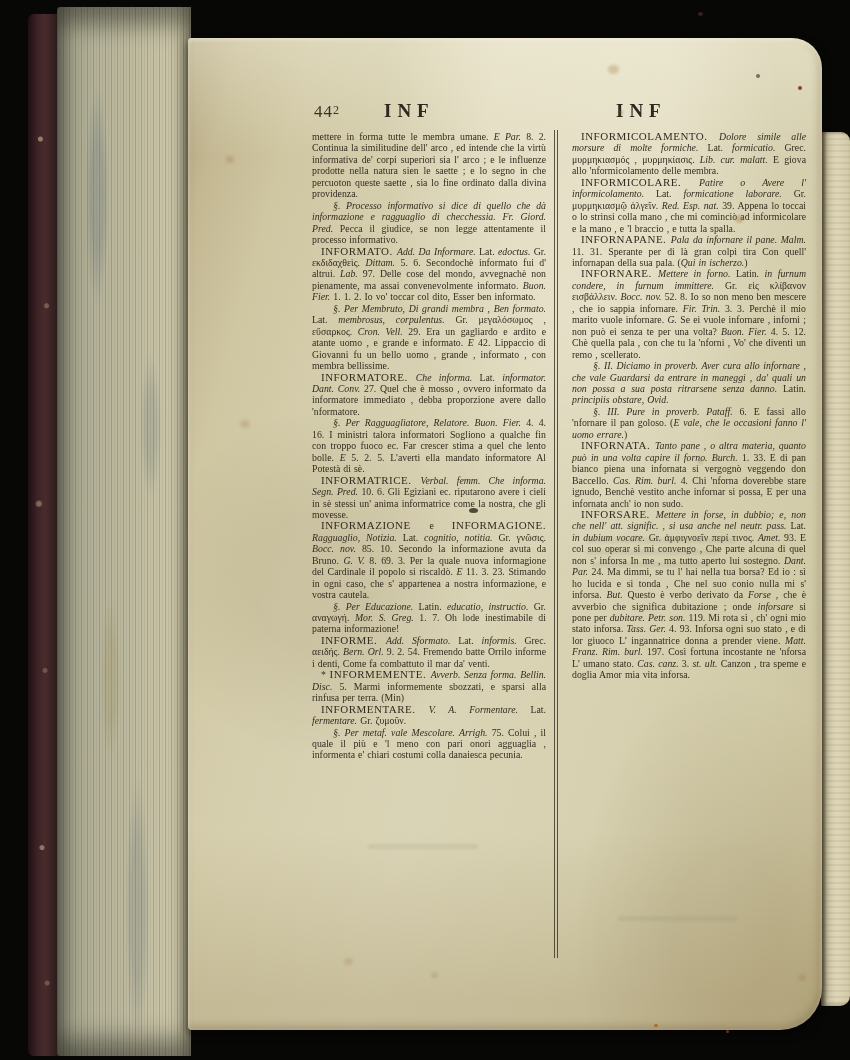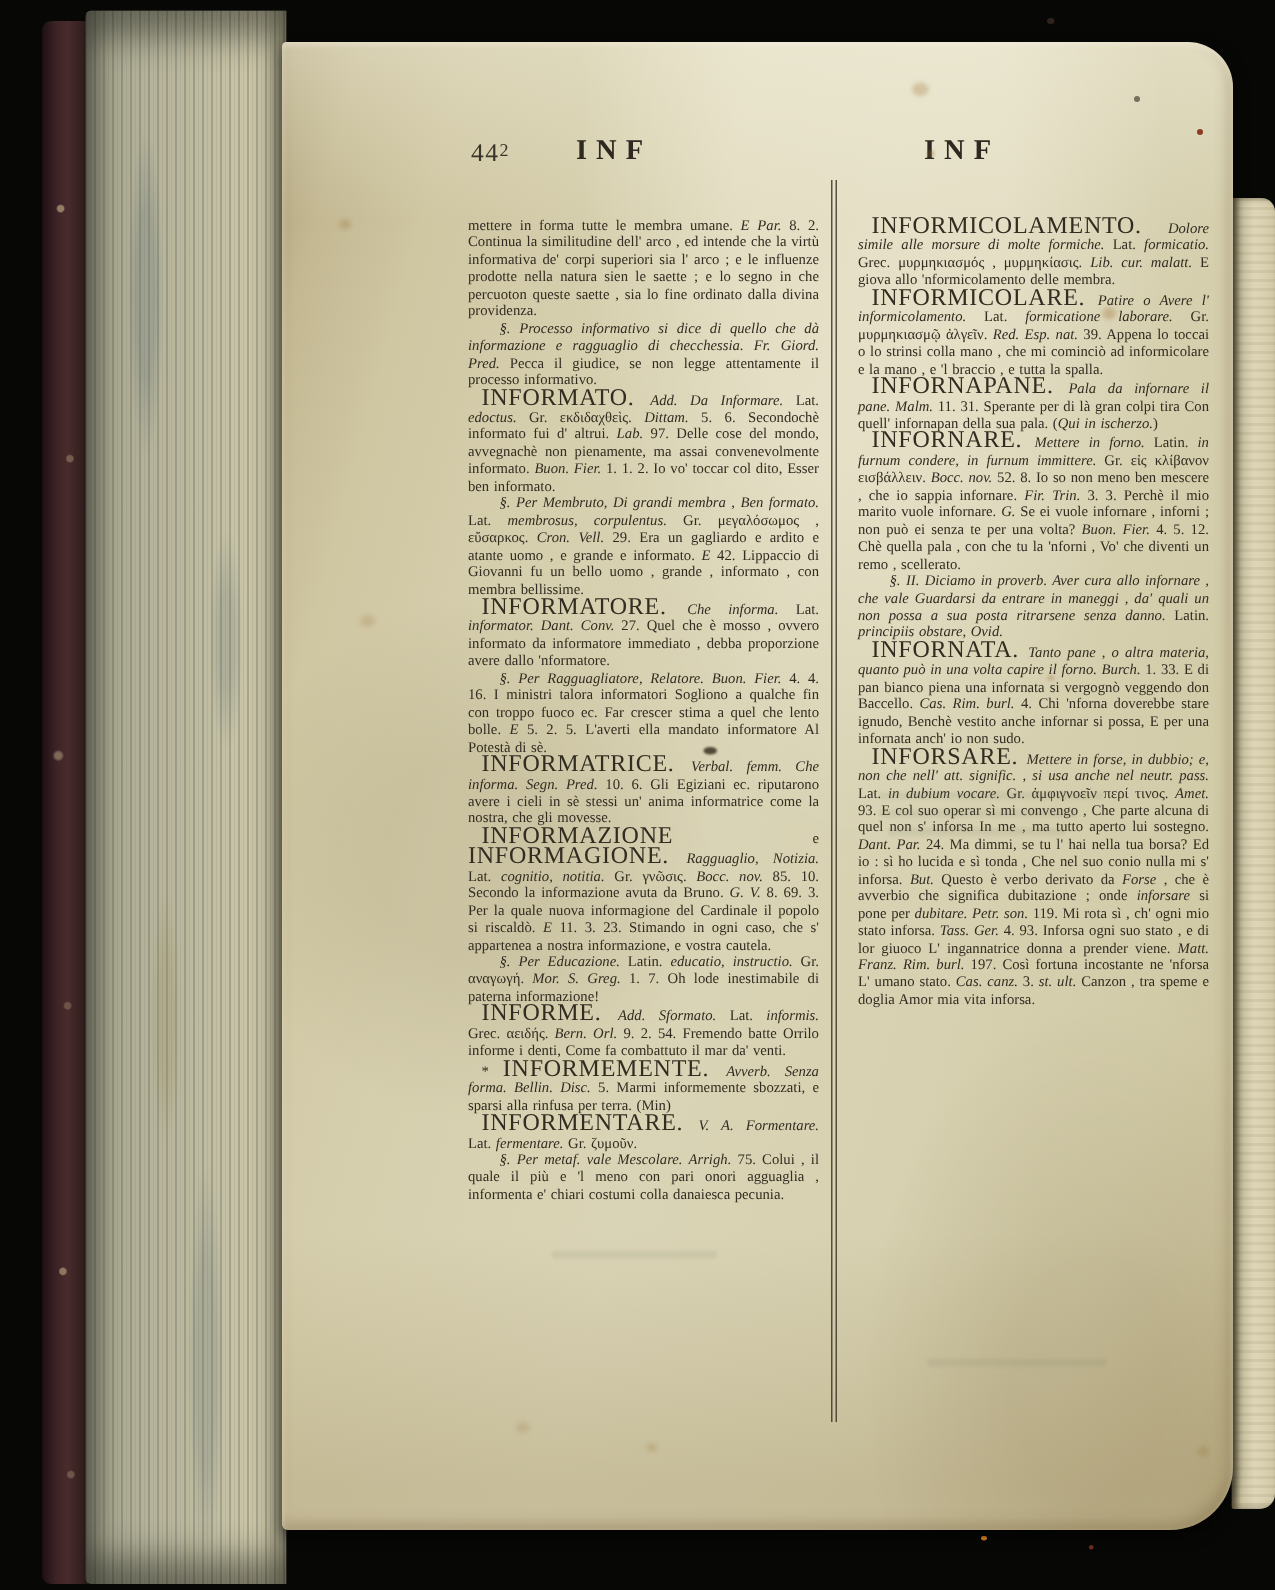--- a/index.html
+++ b/index.html
@@ -32,21 +32,21 @@
     box-shadow:inset 0 18px 22px rgba(20,22,18,.45), inset 0 -18px 22px rgba(20,22,18,.45);
   }
   .leaf-stack .fleck{position:absolute;inset:0;
     background:
       radial-gradient(ellipse at 30% 18%, rgba(90,105,110,.25) 0 6px, transparent 12px),
       radial-gradient(ellipse at 70% 40%, rgba(90,105,110,.2) 0 5px, transparent 11px),
       radial-gradient(ellipse at 40% 64%, rgba(150,140,90,.25) 0 5px, transparent 10px),
       radial-gradient(ellipse at 60% 86%, rgba(90,105,110,.22) 0 6px, transparent 12px);
   }
   .page{
-    position:absolute;left:188px;top:28px;width:634px;height:992px;
+    position:absolute;left:188px;top:38px;width:634px;height:992px;
     background:
       linear-gradient(180deg, rgba(234,230,206,.55) 0%, rgba(0,0,0,0) 12%, rgba(0,0,0,0) 80%, rgba(150,130,85,.28) 97%),
       linear-gradient(105deg,#ac9f78 0%,#c3b892 6%,#cfc6a2 14%,#d6cfae 28%,#dad4b6 48%,#d7d1b1 68%,#d2cba8 84%,#c9c09a 95%,#bfb58d 100%);
     border-radius:3px 30px 42px 4px;
     box-shadow:inset 0 2px 4px rgba(255,252,235,.5), inset -3px -4px 9px rgba(110,90,55,.35), 0 4px 10px rgba(0,0,0,.6);
   }
   .page .grain{position:absolute;inset:0;border-radius:inherit;
     background:
       radial-gradient(ellipse at 62% 8%, rgba(255,252,238,.3) 0 90px, transparent 200px),
       radial-gradient(ellipse at 20% 55%, rgba(120,105,65,.12) 0 60px, transparent 160px),
@@ -65,33 +65,33 @@
   .ghost{position:absolute;background:rgba(115,125,95,.12);filter:blur(1px);border-radius:2px;pointer-events:none;}
   
   .folio{position:absolute;top:64px;left:126px;font-size:17px;color:#39332a;letter-spacing:1px;}
   .folio .sup{font-size:12px;vertical-align:3px;letter-spacing:0;}
   .rhead{position:absolute;top:62px;font-size:19px;font-weight:bold;letter-spacing:6px;color:#2e2920;}
   .rhead.left{left:196px;}
   .rhead.right{left:428px;}
   .col{
     position:absolute;top:93px;width:234px;
     font-size:9.8px;line-height:11.45px;color:#322c21;
-    text-align:justify;word-spacing:.6px;margin-top:24px;
+    text-align:justify;word-spacing:.6px;
   }
   .col.left{left:124px;}
   .col.right{left:384px;}
   .rule{
     position:absolute;left:366px;top:92px;height:828px;width:2px;
     border-left:1px solid rgba(52,46,34,.8);border-right:1px solid rgba(52,46,34,.8);
   }
   p.para{margin:0;}
   p.ind-entry{text-indent:9px;}
   p.ind-section{text-indent:21px;}
   .seg-i{font-style:italic;}
-  .seg-sc{letter-spacing:.5px;font-size:16px;}
+  .seg-sc{letter-spacing:.5px;font-size:11px;}
   .blot{position:absolute;background:rgba(48,38,24,.8);border-radius:50%;filter:blur(.6px);}
 </style>
 </head>
 <body>
 
 <div class="spine">
     <div class="mottle"></div>
   </div>
 
 <div class="leaf-stack">
@@ -123,20 +123,21 @@
       <p class="para ind-entry"><span class="seg-r">* </span><span class="seg-sc">INFORMEMENTE. </span><span class="seg-i">Avverb. Senza forma. Bellin. Disc. </span><span class="seg-r">5. Marmi informemente sbozzati, e sparsi alla rinfusa per terra. (Min)</span></p>
       <p class="para ind-entry"><span class="seg-sc">INFORMENTARE. </span><span class="seg-i">V. A. Formentare. </span><span class="seg-r">Lat. </span><span class="seg-i">fermentare. </span><span class="seg-r">Gr. ζυμοῦν.</span></p>
       <p class="para ind-section"><span class="seg-i">§. Per metaf. vale Mescolare. Arrigh. </span><span class="seg-r">75. Colui , il quale il più e 'l meno con pari onori agguaglia , informenta e' chiari costumi colla danaiesca pecunia.</span></p>
     </div>
   <div class="col right">
       <p class="para ind-entry"><span class="seg-sc">INFORMICOLAMENTO. </span><span class="seg-i">Dolore simile alle morsure di molte formiche. </span><span class="seg-r">Lat. </span><span class="seg-i">formicatio. </span><span class="seg-r">Grec. μυρμηκιασμός , μυρμηκίασις. </span><span class="seg-i">Lib. cur. malatt. </span><span class="seg-r">E giova allo 'nformicolamento delle membra.</span></p>
       <p class="para ind-entry"><span class="seg-sc">INFORMICOLARE. </span><span class="seg-i">Patire o Avere l' informicolamento. </span><span class="seg-r">Lat. </span><span class="seg-i">formicatione laborare. </span><span class="seg-r">Gr. μυρμηκιασμῷ ἀλγεῖν. </span><span class="seg-i">Red. Esp. nat. </span><span class="seg-r">39. Appena lo toccai o lo strinsi colla mano , che mi cominciò ad informicolare e la mano , e 'l braccio , e tutta la spalla.</span></p>
       <p class="para ind-entry"><span class="seg-sc">INFORNAPANE. </span><span class="seg-i">Pala da infornare il pane. Malm. </span><span class="seg-r">11. 31. Sperante per di là gran colpi tira Con quell' infornapan della sua pala. (</span><span class="seg-i">Qui in ischerzo.</span><span class="seg-r">)</span></p>
       <p class="para ind-entry"><span class="seg-sc">INFORNARE. </span><span class="seg-i">Mettere in forno. </span><span class="seg-r">Latin. </span><span class="seg-i">in furnum condere, in furnum immittere. </span><span class="seg-r">Gr. εἰς κλίβανον εισβάλλειν. </span><span class="seg-i">Bocc. nov. </span><span class="seg-r">52. 8. Io so non meno ben mescere , che io sappia infornare. </span><span class="seg-i">Fir. Trin. </span><span class="seg-r">3. 3. Perchè il mio marito vuole infornare. </span><span class="seg-i">G. </span><span class="seg-r">Se ei vuole infornare , inforni ; non può ei senza te per una volta? </span><span class="seg-i">Buon. Fier. </span><span class="seg-r">4. 5. 12. Chè quella pala , con che tu la 'nforni , Vo' che diventi un remo , scellerato.</span></p>
       <p class="para ind-section"><span class="seg-i">§. II. Diciamo in proverb. Aver cura allo infornare , che vale Guardarsi da entrare in maneggi , da' quali un non possa a sua posta ritrarsene senza danno. </span><span class="seg-r">Latin. </span><span class="seg-i">principiis obstare, Ovid.</span></p>
+      <p class="para ind-section"><span class="seg-i">§. III. Pure in proverb. Pataff. </span><span class="seg-r">6. E fassi allo 'nfornare il pan goloso. (</span><span class="seg-i">E vale, che le occasioni fanno l' uomo errare.</span><span class="seg-r">)</span></p>
       <p class="para ind-entry"><span class="seg-sc">INFORNATA. </span><span class="seg-i">Tanto pane , o altra materia, quanto può in una volta capire il forno. Burch. </span><span class="seg-r">1. 33. E di pan bianco piena una infornata si vergognò veggendo don Baccello. </span><span class="seg-i">Cas. Rim. burl. </span><span class="seg-r">4. Chi 'nforna doverebbe stare ignudo, Benchè vestito anche infornar si possa, E per una infornata anch' io non sudo.</span></p>
       <p class="para ind-entry"><span class="seg-sc">INFORSARE. </span><span class="seg-i">Mettere in forse, in dubbio; e, non che nell' att. signific. , si usa anche nel neutr. pass. </span><span class="seg-r">Lat. </span><span class="seg-i">in dubium vocare. </span><span class="seg-r">Gr. ἀμφιγνοεῖν περί τινος. </span><span class="seg-i">Amet. </span><span class="seg-r">93. E col suo operar sì mi convengo , Che parte alcuna di quel non s' inforsa In me , ma tutto aperto lui sostegno. </span><span class="seg-i">Dant. Par. </span><span class="seg-r">24. Ma dimmi, se tu l' hai nella tua borsa? Ed io : sì ho lucida e sì tonda , Che nel suo conio nulla mi s' inforsa. </span><span class="seg-i">But. </span><span class="seg-r">Questo è verbo derivato da </span><span class="seg-i">Forse </span><span class="seg-r">, che è avverbio che significa dubitazione ; onde </span><span class="seg-i">inforsare </span><span class="seg-r">si pone per </span><span class="seg-i">dubitare. Petr. son. </span><span class="seg-r">119. Mi rota sì , ch' ogni mio stato inforsa. </span><span class="seg-i">Tass. Ger. </span><span class="seg-r">4. 93. Inforsa ogni suo stato , e di lor giuoco L' ingannatrice donna a prender viene. </span><span class="seg-i">Matt. Franz. Rim. burl. </span><span class="seg-r">197. Così fortuna incostante ne 'nforsa L' umano stato. </span><span class="seg-i">Cas. canz. </span><span class="seg-r">3. </span><span class="seg-i">st. ult. </span><span class="seg-r">Canzon , tra speme e doglia Amor mia vita inforsa.</span></p>
     </div>
 
   <div class="spot" style="left:420px;top:27px;width:11px;height:9px;background:rgba(160,115,55,.3);filter:blur(1.5px);"></div>
   <div class="spot" style="left:547px;top:177px;width:9px;height:8px;background:rgba(155,110,50,.33);filter:blur(1.3px);"></div>
   <div class="spot" style="left:430px;top:72px;width:5px;height:5px;background:rgba(140,100,45,.3);filter:blur(1px);"></div>
   <div class="spot" style="left:38px;top:118px;width:8px;height:7px;background:rgba(150,108,50,.25);filter:blur(1.4px);"></div>
   <div class="spot" style="left:52px;top:382px;width:10px;height:8px;background:rgba(150,108,50,.22);filter:blur(1.6px);"></div>
   <div class="spot" style="left:510px;top:422px;width:5px;height:4px;background:rgba(140,100,45,.25);filter:blur(1px);"></div>

